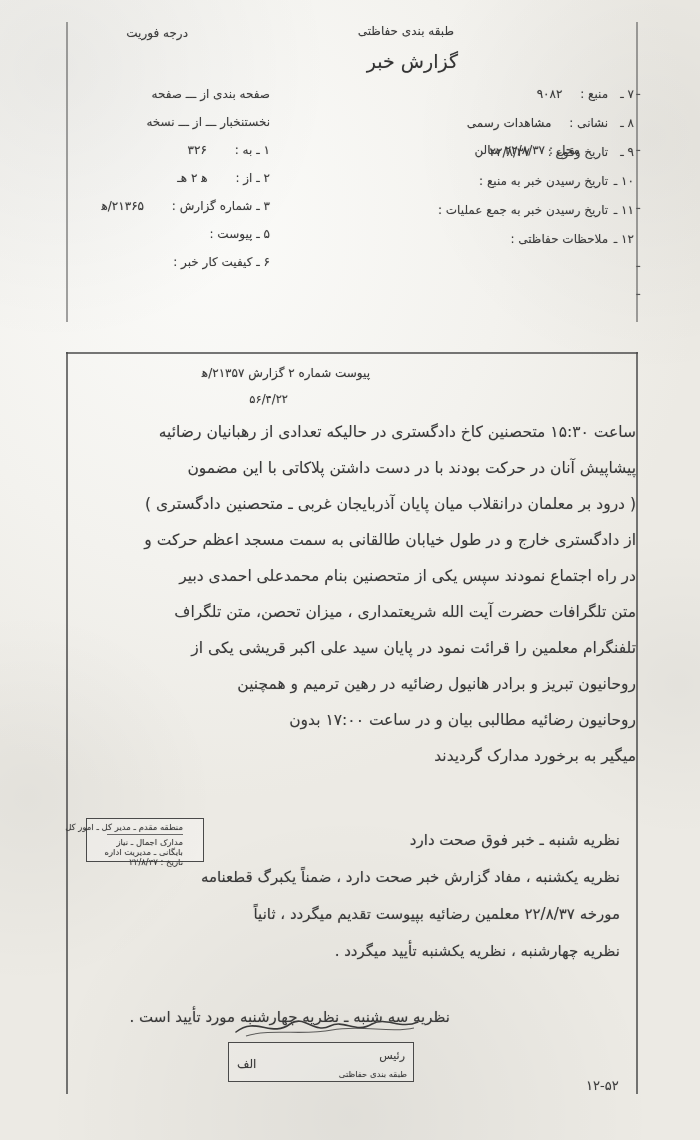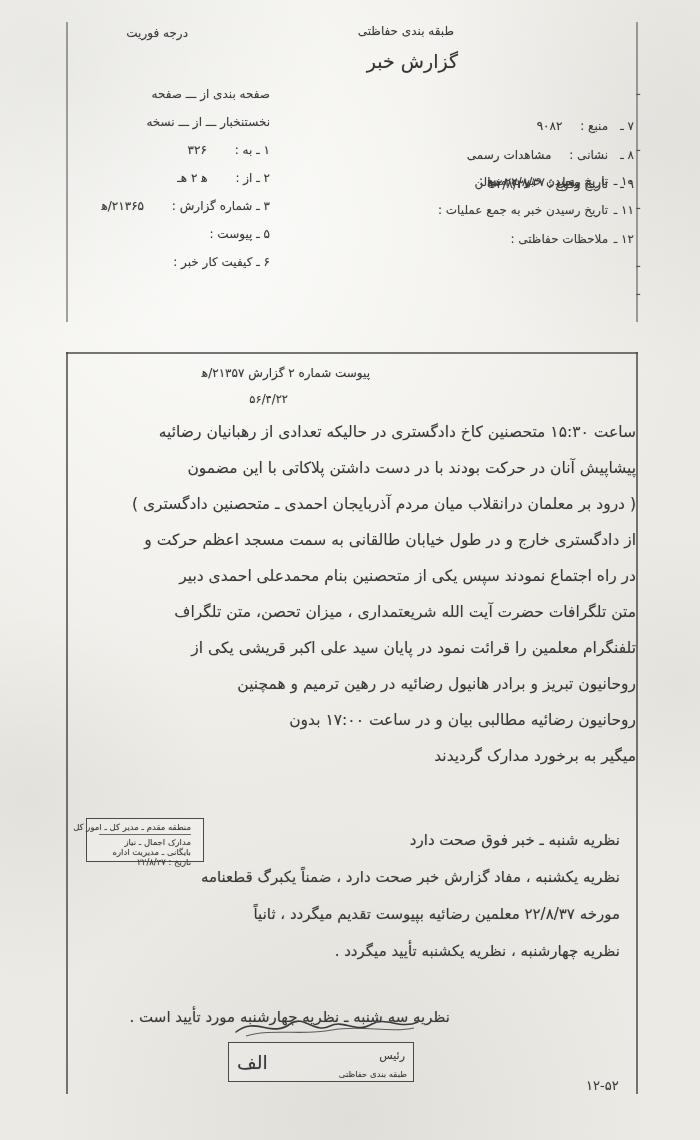--- a/index.html
+++ b/index.html
@@ -133,21 +133,20 @@
     position: relative;
     height: 29px;
     line-height: 29px;
     white-space: nowrap;
   }
   #left-col .row .num { display: inline-block; width: 22px; }
   #left-col .row .lbl { display: inline-block; }
   #left-col .row .val {
     display: inline-block;
     margin-right: 14px;
-    margin-top: 32px;
   }
 
   
   .edge-dash {
     position: absolute;
     right: 0;
     font-size: 12px;
     color: #555;
   }
 
@@ -212,21 +211,21 @@
   #stamp-box {
     position: absolute;
     left: 86px;
     top: 818px;
     width: 118px;
     height: 44px;
     border: 1.5px solid #4a4a4a;
     direction: rtl;
     font-size: 8.5px;
     line-height: 10px;
-    padding: 3px 12px;
+    padding: 3px 20px;
     box-sizing: border-box;
     color: #3c3c3c;
     background: rgba(255,255,255,0.25);
   }
   #stamp-box .sl { white-space: nowrap; }
   #stamp-box .sep {
     height: 1px;
     background: #4a4a4a;
     margin: 2px 0;
     opacity: 0.8;
@@ -258,22 +257,22 @@
   }
   #sign-box .sbl {
     position: absolute;
     right: 6px;
     bottom: 2px;
     font-size: 8.5px;
   }
   #sign-box .sbr {
     position: absolute;
     left: 8px;
-    top: 8px;
-    font-size: 19px;
+    top: 14px;
+    font-size: 12px;
   }
   #sign-scribble {
     position: absolute;
     left: 232px;
     top: 1012px;
     width: 190px;
     height: 30px;
     direction: rtl;
     font-size: 13px;
     color: #3a3a3a;
@@ -393,21 +392,21 @@
   <div class="rule" id="rule-top"></div>
   <div class="rule" id="rule-left"></div>
   <div class="rule" id="rule-right"></div>
 
   <div id="subject-meta" class="hw ink">پیوست شماره ۲ گزارش ۲۱۳۵۷/ه‍</div>
   <div id="subject-meta2" class="hw ink">۵۶/۴/۲۲</div>
 
   <div id="body">
     <div class="ln">ساعت ۱۵:۳۰ متحصنین کاخ دادگستری در حالیکه تعدادی از رهبانیان رضائیه</div>
     <div class="ln">پیشاپیش آنان در حرکت بودند با در دست داشتن پلاکاتی با این مضمون</div>
-    <div class="ln">( درود بر معلمان درانقلاب میان مردم آذربایجان احمدی ـ متحصنین دادگستری )</div>
+    <div class="ln">( درود بر معلمان درانقلاب میان پایان آذربایجان غربی ـ متحصنین دادگستری )</div>
     <div class="ln">از دادگستری خارج و در طول خیابان طالقانی به سمت مسجد اعظم حرکت و</div>
     <div class="ln">در راه اجتماع نمودند سپس یکی از متحصنین بنام محمدعلی احمدی دبیر</div>
     <div class="ln">متن تلگرافات حضرت آیت الله شریعتمداری ، میزان تحصن، متن تلگراف</div>
     <div class="ln">تلفنگرام معلمین را قرائت نمود در پایان سید علی اکبر قریشی یکی از</div>
     <div class="ln">روحانیون تبریز و برادر هانیول رضائیه در رهین ترمیم و همچنین</div>
     <div class="ln">روحانیون رضائیه مطالبی بیان و در ساعت ۱۷:۰۰ بدون</div>
     <div class="ln">میگیر به برخورد مدارک گردیدند</div>
   </div>
 
   <div id="stamp-box">

